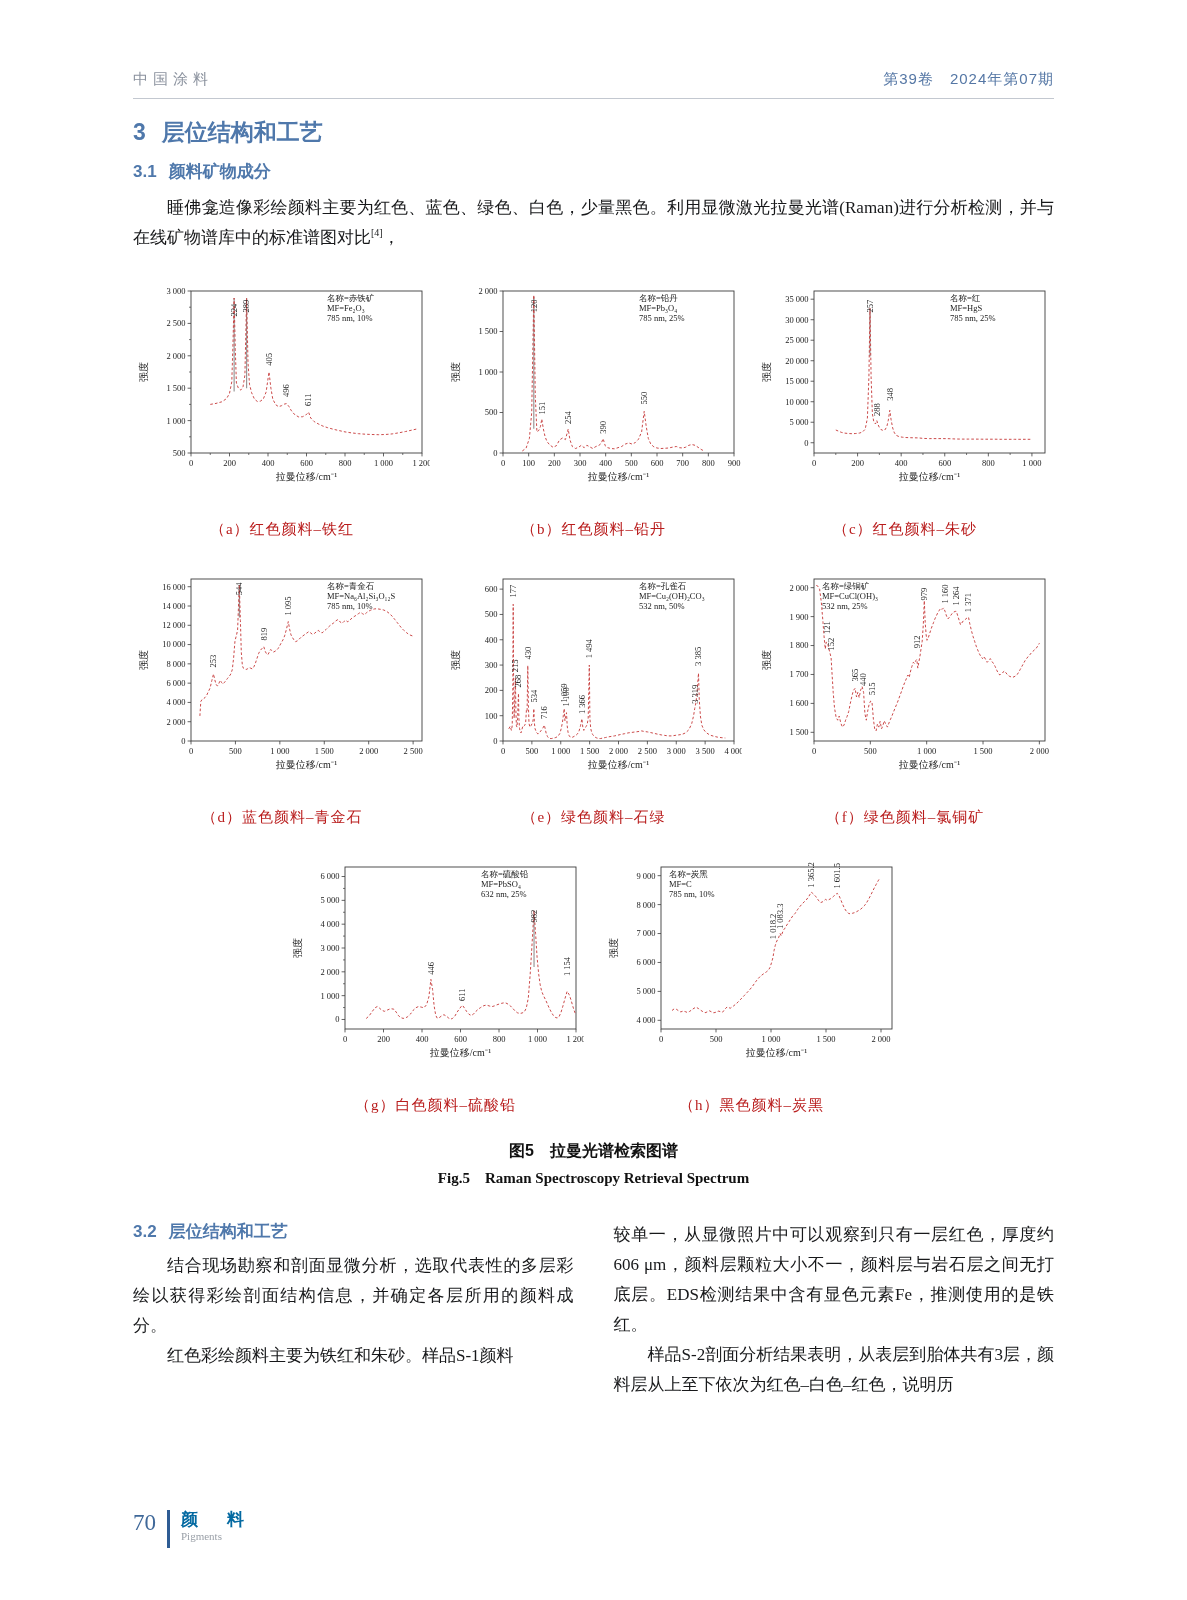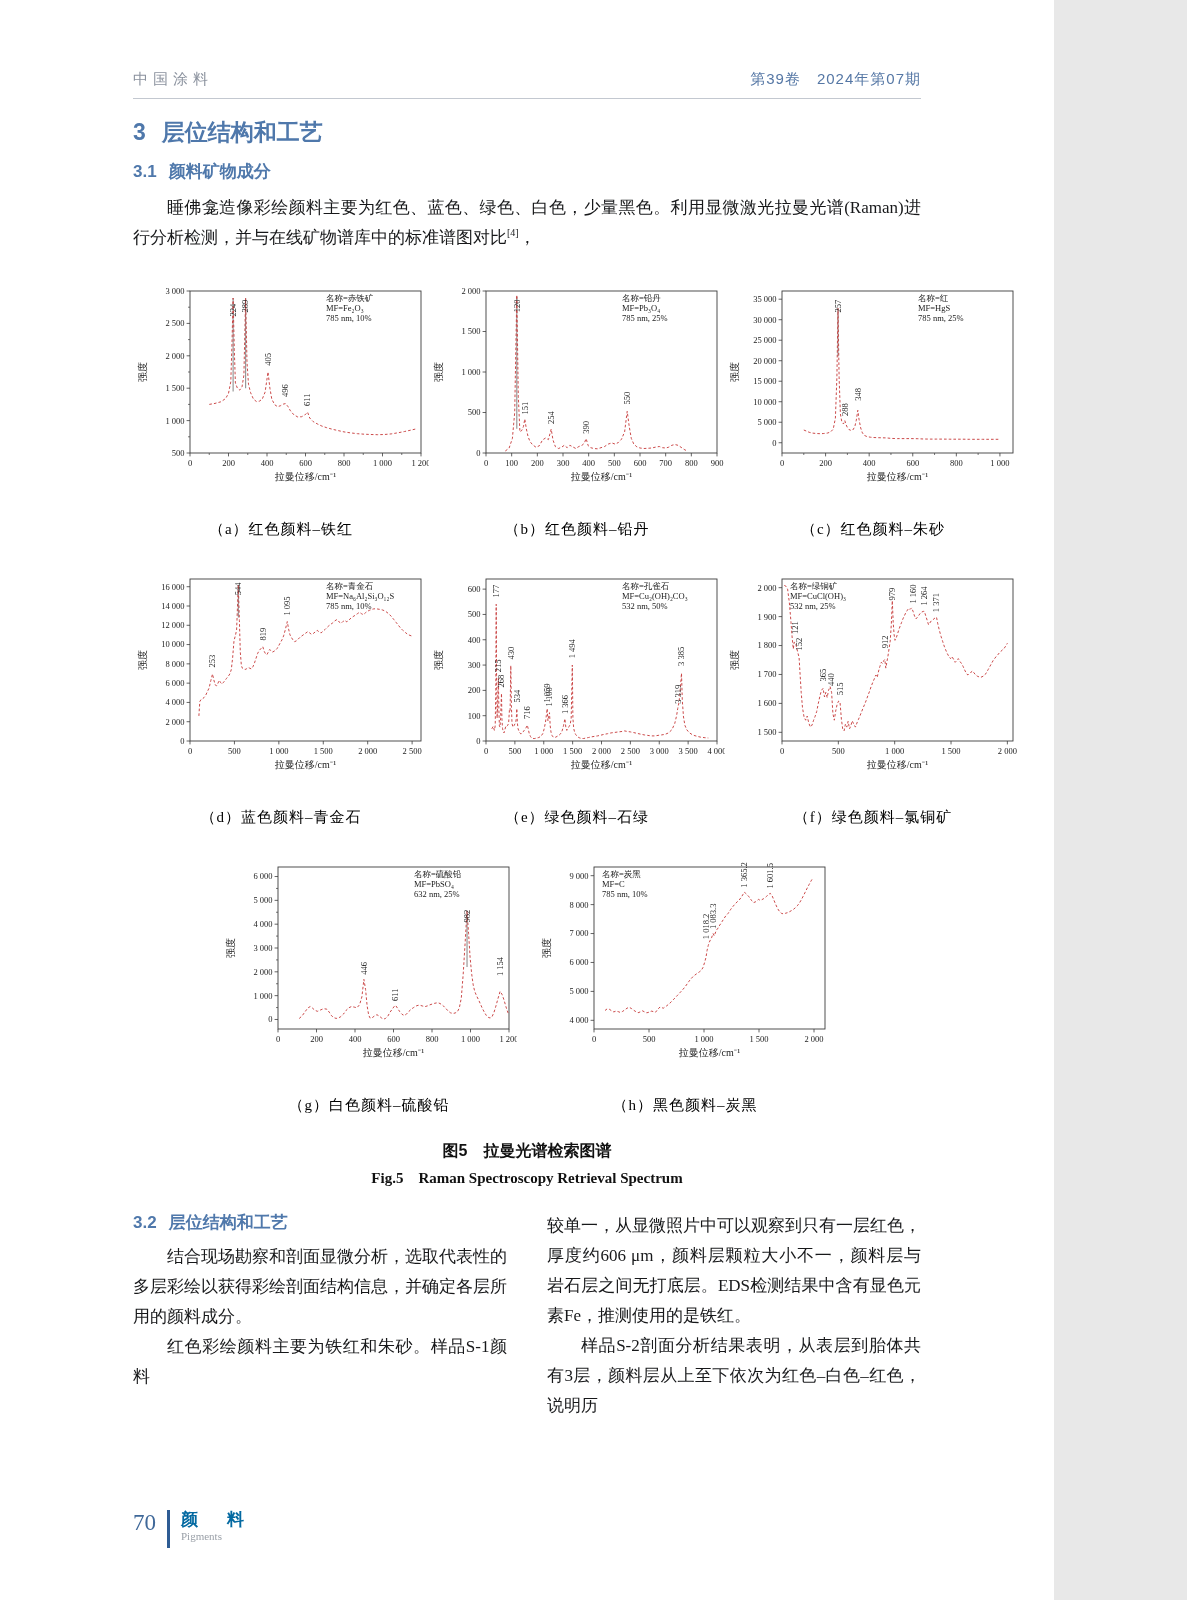--- a/index.html
+++ b/index.html
@@ -1,39 +1,39 @@
 <!DOCTYPE html>
 <html><head>
 <meta charset="utf-8">
 <style>
   html,body{margin:0;padding:0;background:#e8e8e8;}
-  .page{width:1054px;height:1600px;background:#ffffff;position:relative;box-sizing:border-box;
+  .page{width:1187px;height:1600px;background:#ffffff;position:relative;box-sizing:border-box;
         padding:70px 133px 0 133px;font-family:"Liberation Serif",serif;color:#17181a;overflow:hidden;}
   .hdr{display:flex;justify-content:space-between;align-items:baseline;
        border-bottom:1px solid #c3c8d0;padding-bottom:9px;}
   .hdr-l{color:#8b929e;font-size:15px;letter-spacing:5px;font-family:"Liberation Sans",sans-serif;}
   .hdr-r{color:#5577a5;font-size:15px;letter-spacing:1px;font-family:"Liberation Sans",sans-serif;}
   h1{color:#4f78ab;font-family:"Liberation Sans",sans-serif;font-size:23px;font-weight:bold;margin:18px 0 4px;}
   h1 .num{margin-right:16px;}
   h2{color:#4f78ab;font-family:"Liberation Sans",sans-serif;font-size:17px;font-weight:bold;margin:12px 0 10px;}
   h2 .num{margin-right:12px;}
   .cols{display:flex;gap:40px;}
   .col{flex:1;min-width:0;}
   p{font-size:17px;line-height:30px;text-align:justify;margin:0;}
   p.indent{text-indent:2em;}
   sup{font-size:10px;line-height:0;}
   .figure{margin-top:24px;}
   .fig-row{display:flex;justify-content:space-between;margin-bottom:26px;}
   .fig-row-center{justify-content:center;gap:18px;}
   .fig-cell{width:298px;display:flex;flex-direction:column;align-items:center;}
-  .fig-cap{margin-top:3px;color:#000000;font-size:15px;letter-spacing:1px;}
+  .fig-cap{margin-top:3px;color:#b91c1c;font-size:15px;letter-spacing:1px;}
   .chart text{font-family:"Liberation Serif",serif;fill:#222222;}
   .figcap-zh{text-align:center;font-family:"Liberation Sans",sans-serif;font-weight:bold;font-size:16px;margin-top:8px;color:#111;}
   .figcap-en{text-align:center;font-weight:bold;font-size:15px;margin-top:7px;color:#111;}
-  .bottom{margin-top:23px;}
+  .bottom{margin-top:32px;}
   h3{color:#4f78ab;font-family:"Liberation Sans",sans-serif;font-size:17px;font-weight:bold;margin:0 0 8px;}
   h3 .num{margin-right:12px;}
   h4{font-size:17px;font-weight:normal;margin:2px 0;line-height:30px;}
   h4 .num{color:#4f78ab;font-family:"Liberation Sans",sans-serif;margin-right:12px;}
   .footer{position:absolute;left:133px;bottom:52px;display:flex;gap:11px;}
   .pg{color:#3f6899;font-size:23px;}
   .bar{width:3px;height:38px;background:#2e5c94;}
   .colinfo .zh{color:#0369a1;font-size:17px;font-weight:bold;letter-spacing:6px;display:block;line-height:1.2;font-family:"Liberation Sans",sans-serif;}
   .colinfo .en{color:#9aa0a8;font-size:11px;display:block;}
 </style>

